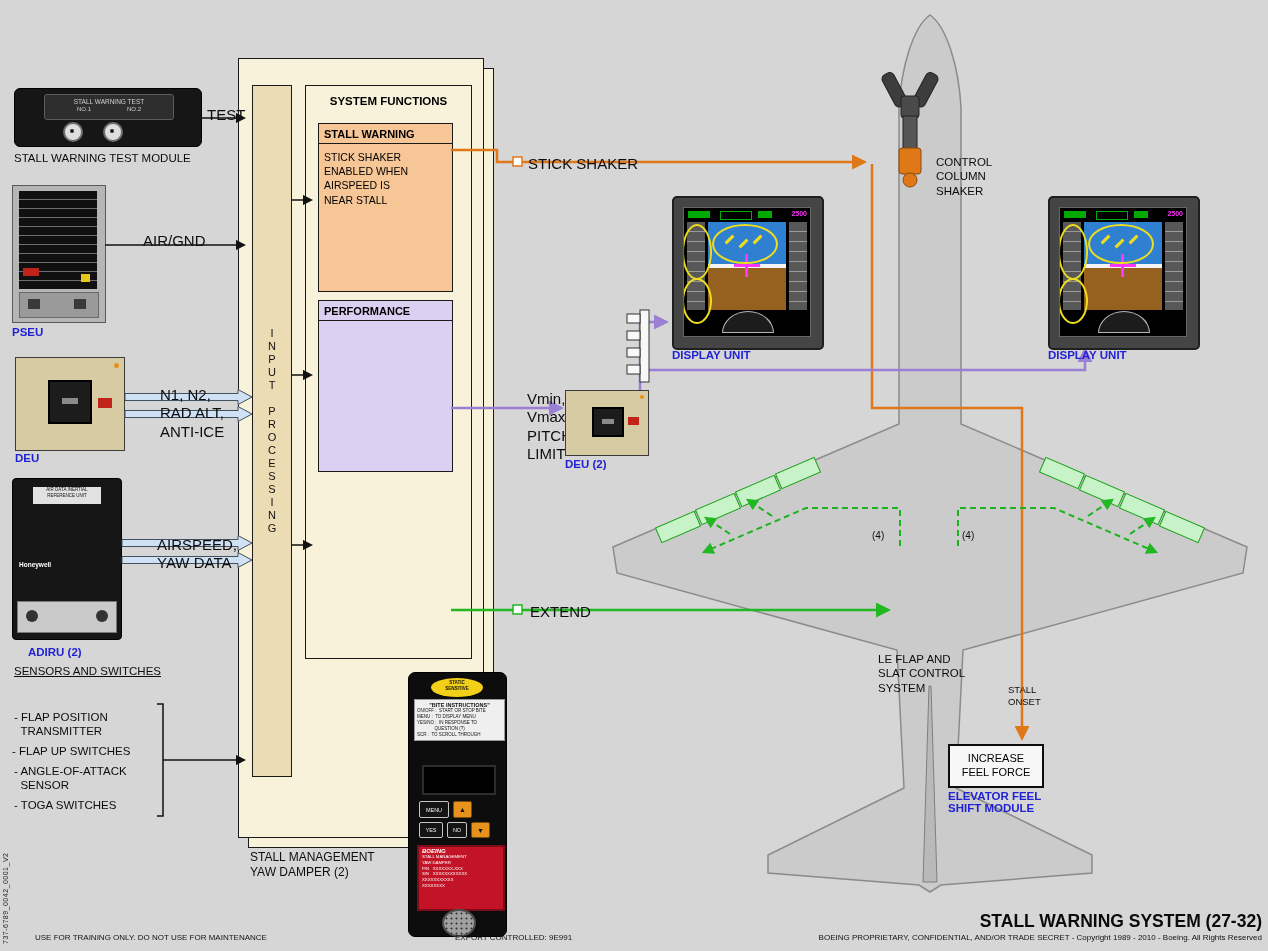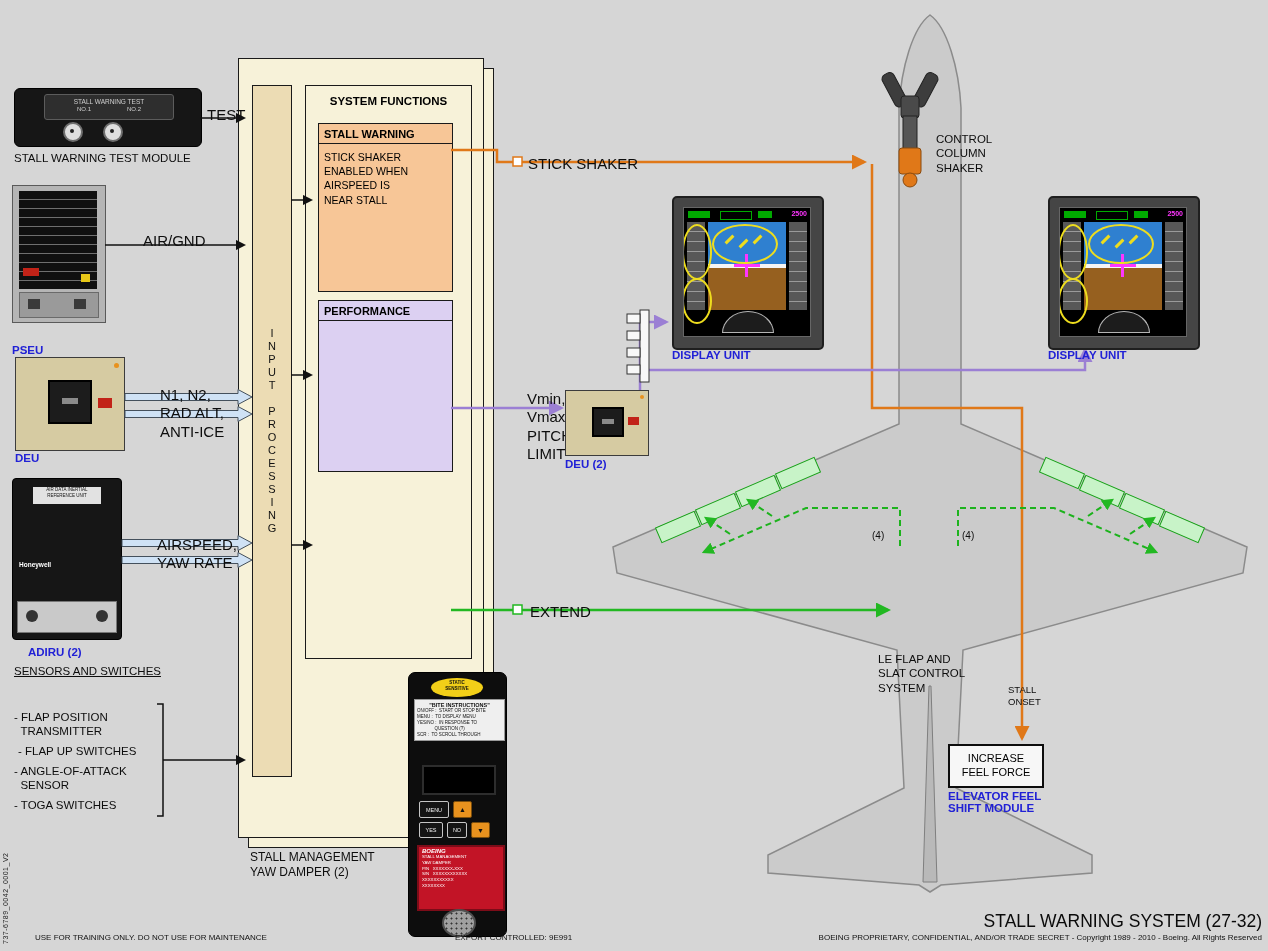--- a/index.html
+++ b/index.html
@@ -98,21 +98,21 @@
 
   <div class="dev" style="left:12px;top:185px;width:92px;height:136px;background:#b5b5b5;border:1px solid #5a5a5a">
     <div class="abs" style="left:6px;top:5px;width:78px;height:98px;background:#101010;background-image:repeating-linear-gradient(to bottom,transparent 0 8px,#6f6f6f 8px 9px)"></div>
     <div class="abs" style="left:10px;top:82px;width:16px;height:8px;background:#c22318"></div>
     <div class="abs" style="left:68px;top:88px;width:9px;height:8px;background:#e8c818"></div>
     <div class="abs" style="left:6px;top:106px;width:78px;height:24px;background:#9a9a9a;border:1px solid #6a6a6a">
       <div class="abs" style="left:8px;top:6px;width:12px;height:10px;background:#3a3a3a"></div>
       <div class="abs" style="left:54px;top:6px;width:12px;height:10px;background:#3a3a3a"></div>
     </div>
   </div>
-  <div class="cap" style="left:12px;top:344px">PSEU</div>
+  <div class="cap" style="left:12px;top:326px">PSEU</div>
   <div class="lbl" style="left:143px;top:232px">AIR/GND</div>
 
   <div class="dev" style="left:15px;top:357px;width:108px;height:92px;background:#d6cba2;border:1.5px solid #3c3c3c">
     <div class="abs" style="left:32px;top:22px;width:40px;height:40px;background:#1c1c1c;border:2px solid #000">
       <div class="abs" style="left:12px;top:16px;width:16px;height:6px;background:#8a8a8a"></div>
     </div>
     <div class="abs" style="left:82px;top:40px;width:14px;height:10px;background:#c22318"></div>
     <div class="abs" style="right:5px;top:5px;width:5px;height:5px;border-radius:50%;background:#e8921e"></div>
   </div>
   <div class="cap" style="left:15px;top:452px">DEU</div>
@@ -124,21 +124,21 @@
     <div class="abs" style="left:4px;top:122px;width:98px;height:30px;background:#c9c9c9;border:1px solid #777">
       <div class="abs" style="left:8px;top:8px;width:12px;height:12px;border-radius:50%;background:#333"></div>
       <div class="abs" style="left:78px;top:8px;width:12px;height:12px;border-radius:50%;background:#333"></div>
     </div>
   </div>
   <div class="cap" style="left:28px;top:646px">ADIRU (2)</div>
 
   <div class="blk" style="left:14px;top:664px;text-decoration:underline">SENSORS AND SWITCHES</div>
   <div class="blk pre" style="left:14px;top:710px">- FLAP POSITION
   TRANSMITTER</div>
-  <div class="blk pre" style="left:18px;top:744px">- FLAP UP SWITCHES</div>
+  <div class="blk pre" style="left:12px;top:744px">- FLAP UP SWITCHES</div>
   <div class="blk pre" style="left:14px;top:764px">- ANGLE-OF-ATTACK
   SENSOR</div>
   <div class="blk pre" style="left:14px;top:798px">- TOGA SWITCHES</div>
 
   <div class="blk pre" style="left:250px;top:850px;font-size:12px">STALL MANAGEMENT
 YAW DAMPER (2)</div>
 
   <div class="abs" style="left:880px;top:548px;width:96px;height:92px;background:#fbfbfb;border:1.5px solid #111">
     <div style="font-size:11px;text-align:center;padding:3px 0;border-bottom:1.25px solid #111">ACTUATORS</div>
     <div class="abs pre" style="left:12px;top:38px;width:60px;height:44px;background:#fff;border:2px solid #111;font-size:8px;line-height:1.3;display:flex;align-items:center;justify-content:center;text-align:center">AUTOSLAT
@@ -235,21 +235,21 @@
       <rect x="627" y="331" width="13" height="9"></rect>
       <rect x="627" y="348" width="13" height="9"></rect>
       <rect x="627" y="365" width="13" height="9"></rect>
     </g>
   </svg>
 
   <div class="lbl pre" style="left:160px;top:386px">N1, N2,
 RAD ALT,
 ANTI-ICE</div>
   <div class="lbl pre" style="left:157px;top:536px">AIRSPEED,
-YAW RATE</div>
+YAW DATA</div>
   <div class="lbl" style="left:528px;top:155px">STICK SHAKER</div>
   <div class="lbl pre" style="left:527px;top:390px">Vmin,
 Vmax,
 PITCH
 LIMIT</div>
   <div class="lbl" style="left:530px;top:603px">EXTEND</div>
 
   <div class="dev" style="left:565px;top:390px;width:82px;height:64px;background:#d6cba2;border:1.5px solid #3c3c3c">
     <div class="abs" style="left:26px;top:16px;width:28px;height:26px;background:#1c1c1c;border:2px solid #000">
       <div class="abs" style="left:8px;top:10px;width:12px;height:5px;background:#8a8a8a"></div>
@@ -292,21 +292,21 @@
       <div class="ell e1"></div>
       <div class="ell e2"></div>
       <div class="ell e3"></div>
       <div class="slash" style="left:40px;top:30px"></div>
       <div class="slash" style="left:54px;top:34px"></div>
       <div class="slash" style="left:68px;top:30px"></div>
     </div>
   </div>
   <div class="cap" style="left:1048px;top:349px">DISPLAY UNIT</div>
 
-  <div class="blk pre" style="left:936px;top:132px">CONTROL
+  <div class="blk pre" style="left:936px;top:155px">CONTROL
 COLUMN
 SHAKER</div>
   <div class="lbl" style="left:872px;top:530px;font-size:10px">(4)</div>
   <div class="lbl" style="left:962px;top:530px;font-size:10px">(4)</div>
   <div class="blk pre" style="left:878px;top:652px">LE FLAP AND
 SLAT CONTROL
 SYSTEM</div>
   <div class="lbl pre" style="left:1008px;top:684px;font-size:9.5px">STALL
 ONSET</div>
 
@@ -337,19 +337,19 @@
       <div class="pre" style="font-size:4.3px;line-height:1.35">STALL MANAGEMENT
 YAW DAMPER
 P/N   XXXXXXX-XXX
 S/N   XXXXXXXXXXXX
 XXXXXXXXXXX
 XXXXXXXX</div>
     </div>
     <div class="abs" style="left:33px;top:236px;width:30px;height:24px;background:#a0a0a0;border:2px solid #4f4f4f;border-radius:50%;background-image:radial-gradient(#333 0.8px,transparent 1.2px);background-size:5px 5px"></div>
   </div>
 
-  <div class="abs" style="left:700px;top:911px;width:562px;text-align:right;font-size:17.5px;font-weight:400;color:#0a0a0a">STALL WARNING SYSTEM (27-32)</div>
+  <div class="abs" style="left:700px;top:911px;width:562px;text-align:right;font-size:17.5px;font-weight:700;color:#0a0a0a">STALL WARNING SYSTEM (27-32)</div>
   <div class="footer" style="left:35px">USE FOR TRAINING ONLY. DO NOT USE FOR MAINTENANCE</div>
   <div class="footer" style="left:455px">EXPORT CONTROLLED: 9E991</div>
   <div class="footer" style="left:640px;width:622px;text-align:right">BOEING PROPRIETARY, CONFIDENTIAL, AND/OR TRADE SECRET - Copyright 1989 - 2010 - Boeing. All Rights Reserved</div>
   <div class="abs" style="left:2px;top:832px;height:112px;writing-mode:vertical-rl;transform:rotate(180deg);font-size:7px;color:#222;letter-spacing:.5px">737-6789_0042_0001_V2</div>
 
 </div>
 
 </body></html>

